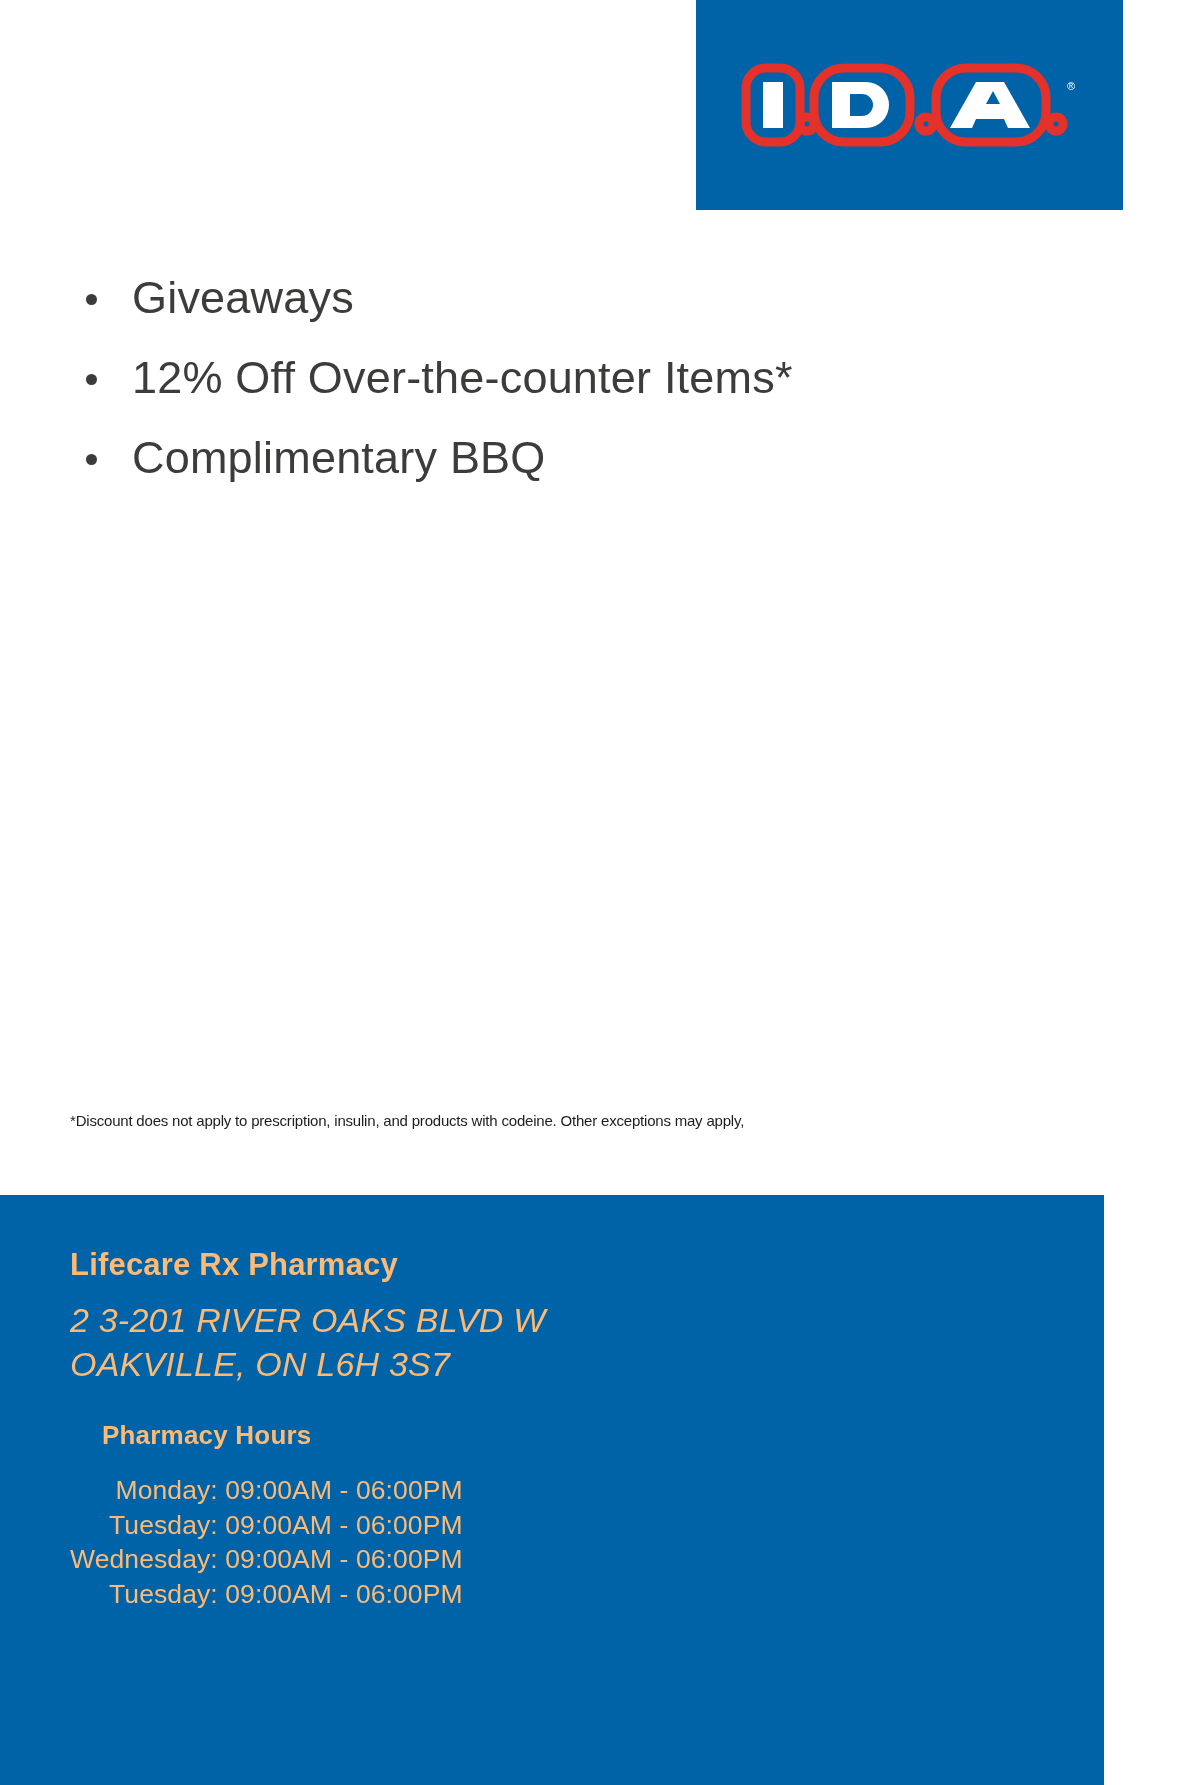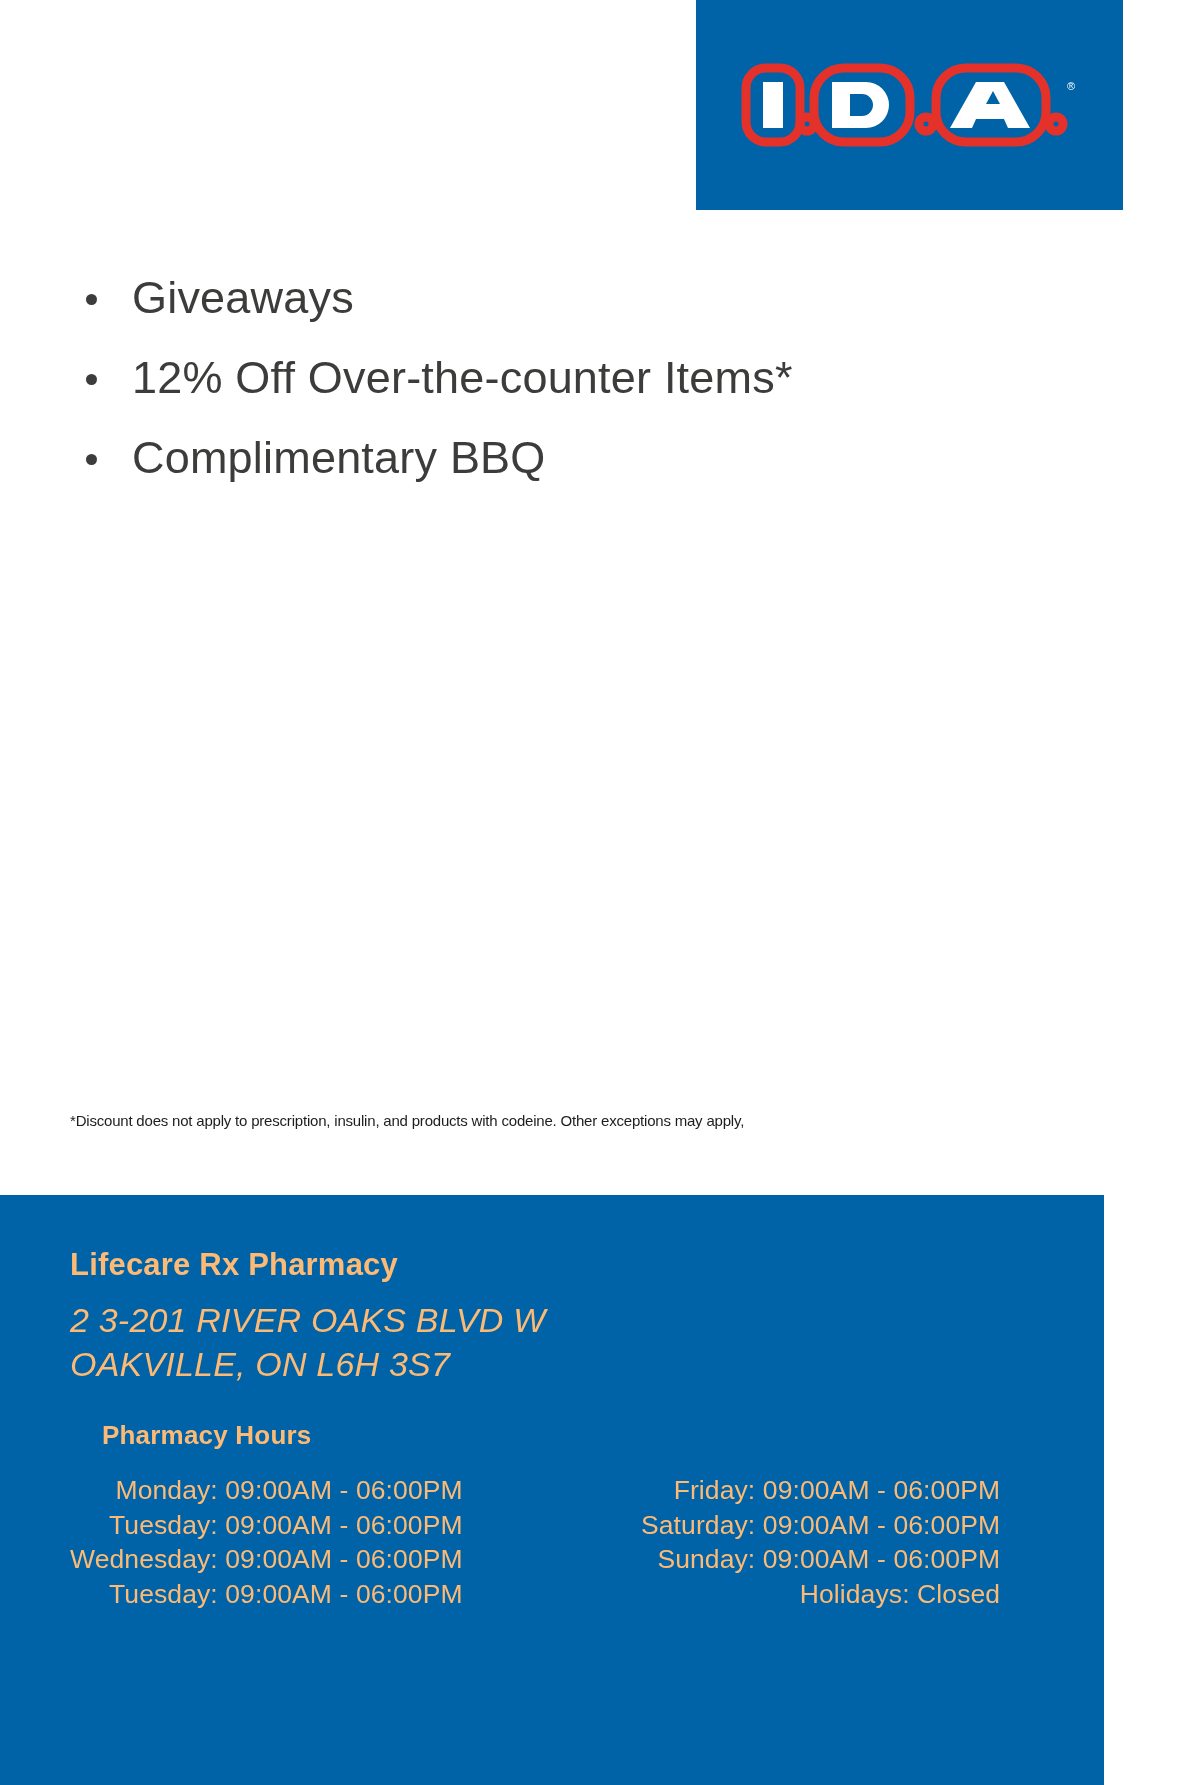--- a/index.html
+++ b/index.html
@@ -170,19 +170,13 @@
     <span>2 3-201 RIVER OAKS BLVD W</span>
     <span>OAKVILLE, ON L6H 3S7</span>
   </div>
   <div class="hours-title">Pharmacy Hours</div>
   <div class="hours-col left">
     <span>Monday: 09:00AM - 06:00PM</span>
     <span>Tuesday: 09:00AM - 06:00PM</span>
     <span>Wednesday: 09:00AM - 06:00PM</span>
     <span>Tuesday: 09:00AM - 06:00PM</span>
   </div>
-  <div class="hours-col right">
-    <span>Friday: 09:00AM - 06:00PM</span>
-    <span>Saturday: 09:00AM - 06:00PM</span>
-    <span>Sunday: 09:00AM - 06:00PM</span>
-    <span>Holidays:  Closed</span>
-  </div>
 </div>
 
 </body></html>

